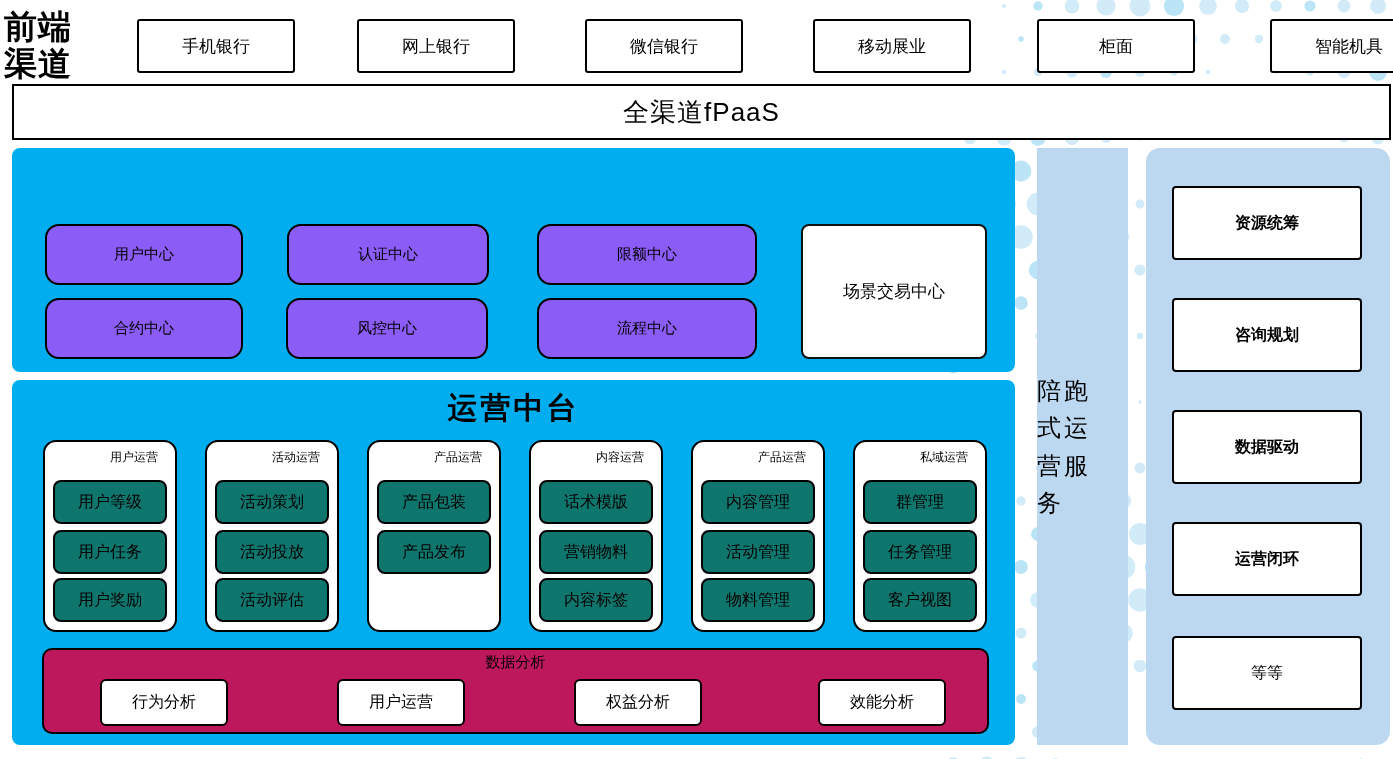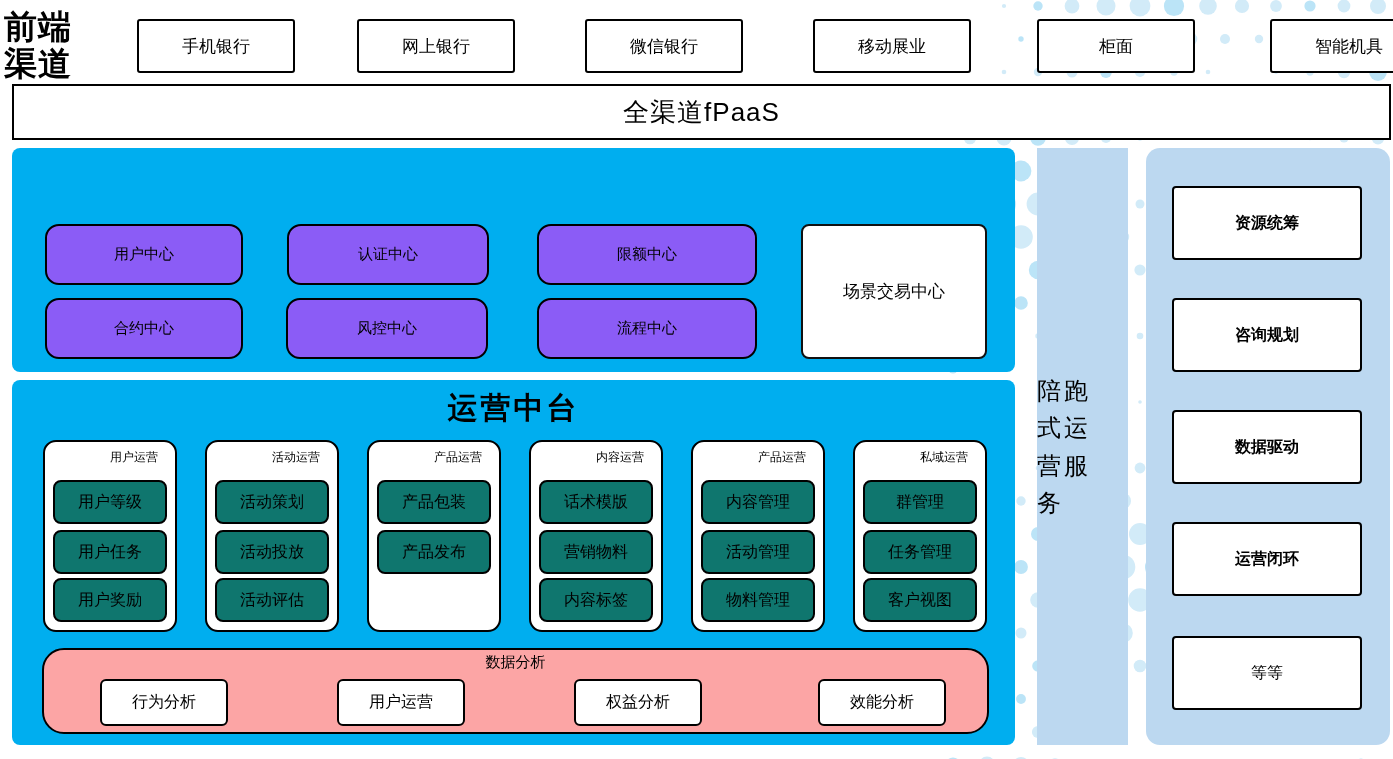--- a/index.html
+++ b/index.html
@@ -72,21 +72,21 @@
     position:absolute;left:8px;width:110px;height:40px;
     background:#0f766e;border:2px solid #000;border-radius:8px;
     display:flex;align-items:center;justify-content:center;
     font-size:16px;
   }
   .op-item.r1{top:38px;} .op-item.r2{top:88px;} .op-item.r3{top:136px;}
 
   
   .analysis-box{
     position:absolute;left:30px;top:268px;width:943px;height:82px;
-    background:#fca5a5;border:2px solid #000;border-radius:22px;
+    background:#be185d;border:2px solid #000;border-radius:10px;
   }
   .analysis-title{
     position:absolute;top:3px;left:0;width:100%;text-align:center;font-size:15px;
   }
   .analysis-item{
     position:absolute;top:29px;width:124px;height:43px;
     background:#fff;border:2px solid #000;border-radius:6px;
     display:flex;align-items:center;justify-content:center;
     font-size:16px;
   }

